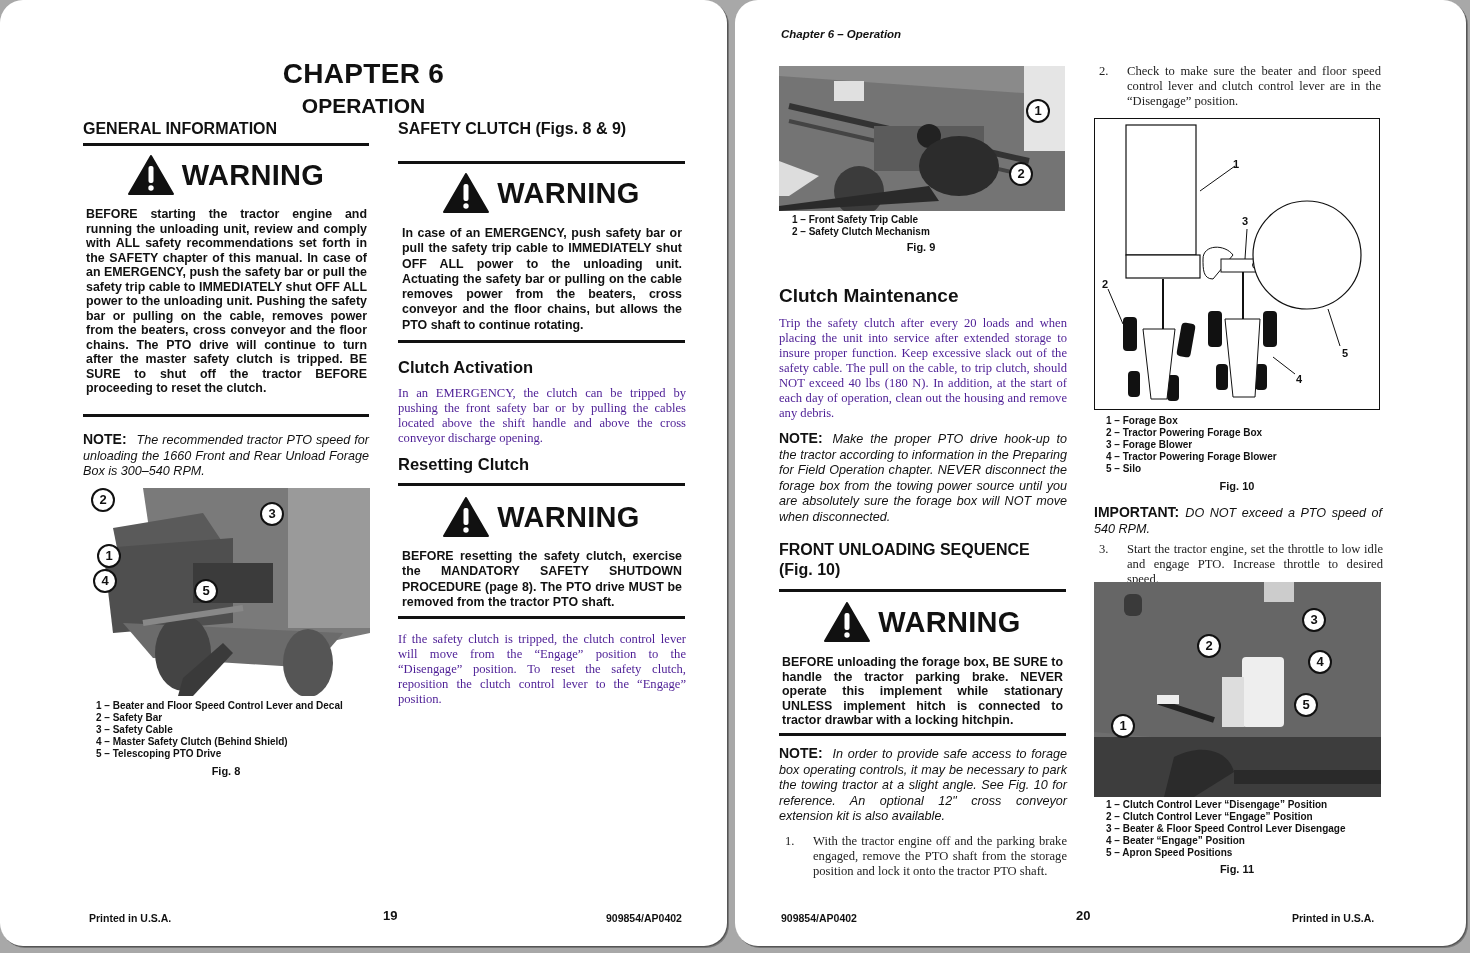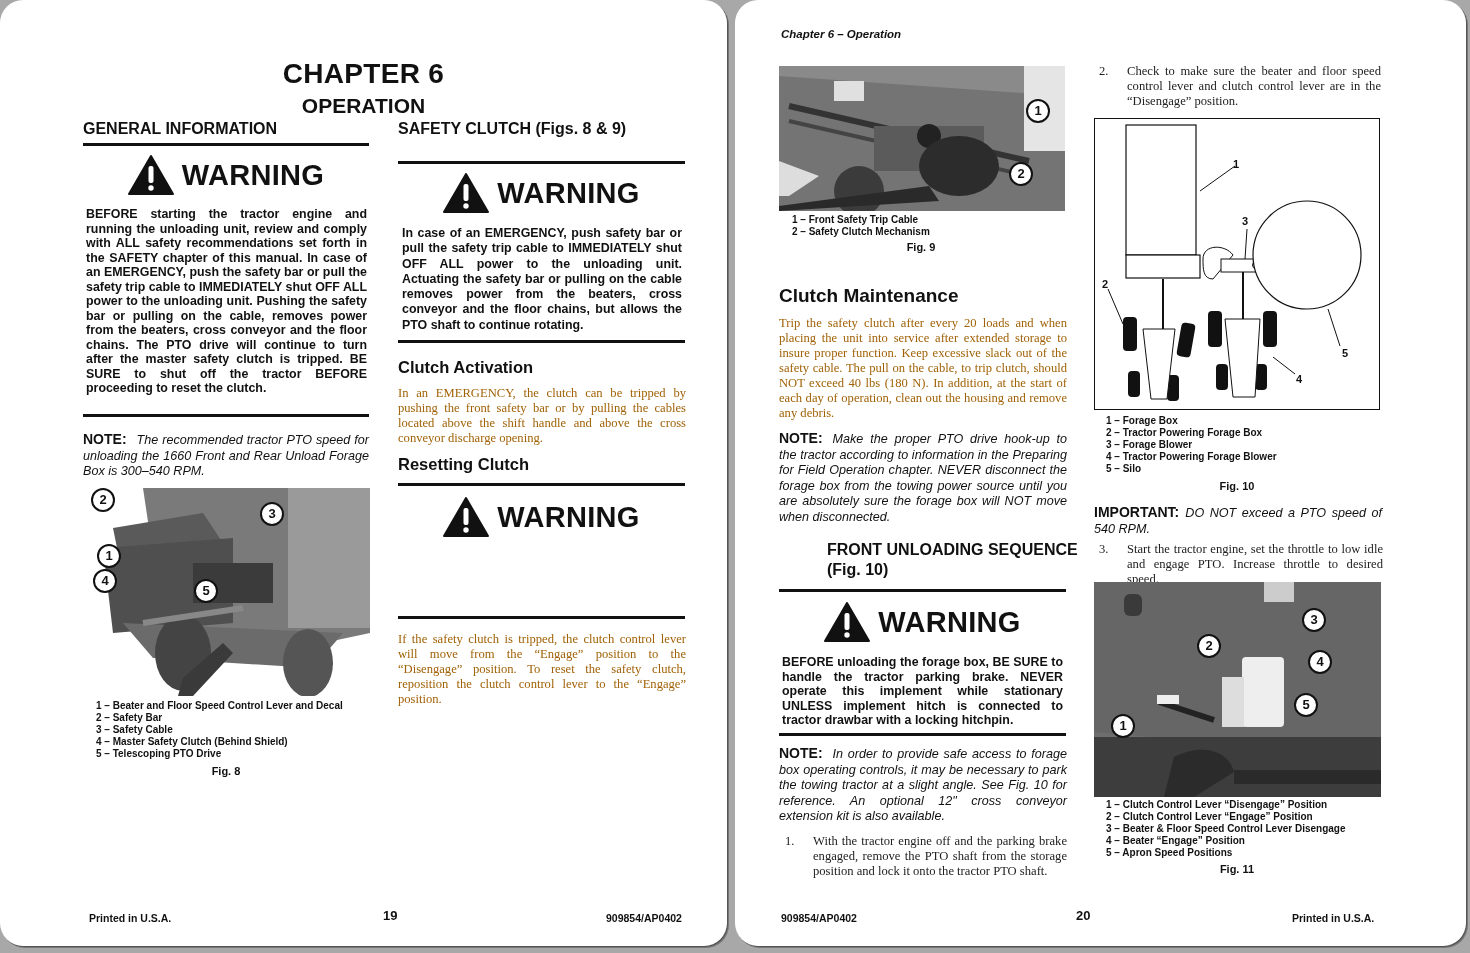--- a/index.html
+++ b/index.html
@@ -17,21 +17,21 @@
   .abs { position:absolute; }
   .chapter-title { font-weight:bold; font-size:28px; text-align:center; width:727px; left:0; top:58px; letter-spacing:0.3px; }
   .chapter-sub { font-weight:bold; font-size:21px; text-align:center; width:727px; left:0; top:94px; }
   .h1 { font-weight:bold; font-size:16px; }
   .h2 { font-weight:bold; font-size:16px; }
   .rule { background:#111; height:3px; }
   .warn-head { display:flex; align-items:center; justify-content:center; gap:8px; }
   .warn-head svg { display:block; }
   .warn-word { font-weight:bold; font-size:29px; letter-spacing:0.3px; line-height:1; }
   .warn-body { font-weight:bold; font-size:12.4px; line-height:14.5px; text-align:justify; }
-  .body-serif { font-family:"Liberation Serif", serif; font-size:12.6px; line-height:15px; text-align:justify; color:#a16207; }
+  .body-serif { font-family:"Liberation Serif", serif; font-size:12.6px; line-height:15px; text-align:justify; color:#4c1d95; }
   .note { font-size:12.6px; line-height:15.5px; text-align:justify; }
   .note b { font-style:normal; font-size:14px; margin-right:10px; }
   .note i { font-style:italic; }
   .caption { font-weight:bold; font-size:10px; line-height:12px; }
   .figlabel { font-weight:bold; font-size:11px; text-align:center; }
   .footer { font-weight:bold; font-size:10.5px; }
   .pagenum { font-weight:bold; font-size:13px; }
   .photo { background:linear-gradient(160deg,#8d8d8d 0%,#6c6c6c 45%,#4a4a4a 100%); overflow:hidden; }
   .callout {
     position:absolute; width:20px; height:20px; border:2px solid #111; border-radius:50%;
@@ -121,20 +121,21 @@
   <div class="abs warn-head" style="left:398px;top:497px;width:287px;">
     <span>
       <svg width="46" height="40" viewBox="0 0 46 40">
           <path d="M23 1 L45 39 L1 39 Z" fill="#111" stroke="#111" stroke-linejoin="round" stroke-width="2"></path>
           <rect x="20.5" y="11" width="5" height="17" rx="2" fill="#fff"></rect>
           <circle cx="23" cy="33" r="2.7" fill="#fff"></circle>
         </svg>
     </span>
     <span class="warn-word">WARNING</span>
   </div>
+  <div class="abs warn-body" style="left:402px;top:549px;width:280px;line-height:15.3px;">BEFORE resetting the safety clutch, exercise the MANDATORY SAFETY SHUTDOWN PROCEDURE (page 8). The PTO drive MUST be removed from the tractor PTO shaft.</div>
   <div class="abs rule" style="left:398px;top:616px;width:287px;"></div>
   <div class="abs body-serif" style="left:398px;top:632px;width:288px;">If the safety clutch is tripped, the clutch control lever will move from the “Engage” position to the “Disengage” position. To reset the safety clutch, reposition the clutch control lever to the “Engage” position.</div>
 
   <div class="abs footer" style="left:89px;top:912px;">Printed in U.S.A.</div>
   <div class="abs pagenum" style="left:383px;top:908px;">19</div>
   <div class="abs footer" style="left:606px;top:912px;">909854/AP0402</div>
 </div>
 
 <div class="page" id="page-right">
 
@@ -163,21 +164,21 @@
     <div>2 – Safety Clutch Mechanism</div>
   </div>
   <div class="abs figlabel" style="left:156px;top:241px;width:60px;">Fig. 9</div>
 
   <div class="abs h2" style="left:44px;top:285px;font-size:19px;">Clutch Maintenance</div>
   <div class="abs body-serif" style="left:44px;top:316px;width:288px;">Trip the safety clutch after every 20 loads and when placing the unit into service after extended storage to insure proper function. Keep excessive slack out of the safety cable. The pull on the cable, to trip clutch, should NOT exceed 40 lbs (180 N). In addition, at the start of each day of operation, clean out the housing and remove any debris.</div>
   <div class="abs note" style="left:44px;top:431px;width:288px;">
     <b>NOTE:</b><i>Make the proper PTO drive hook-up to the tractor according to information in the Preparing for Field Operation chapter. NEVER disconnect the forage box from the towing power source until you are absolutely sure the forage box will NOT move when disconnected.</i>
   </div>
 
-  <div class="abs h1" style="left:44px;top:541px;margin-left:48px;">
+  <div class="abs h1" style="left:44px;top:541px;">
     <div>FRONT UNLOADING SEQUENCE</div>
     <div style="margin-top:2px;">(Fig. 10)</div>
   </div>
   <div class="abs rule" style="left:44px;top:589px;width:287px;"></div>
   <div class="abs warn-head" style="left:44px;top:602px;width:287px;">
     <span>
       <svg width="46" height="40" viewBox="0 0 46 40">
           <path d="M23 1 L45 39 L1 39 Z" fill="#111" stroke="#111" stroke-linejoin="round" stroke-width="2"></path>
           <rect x="20.5" y="11" width="5" height="17" rx="2" fill="#fff"></rect>
           <circle cx="23" cy="33" r="2.7" fill="#fff"></circle>

